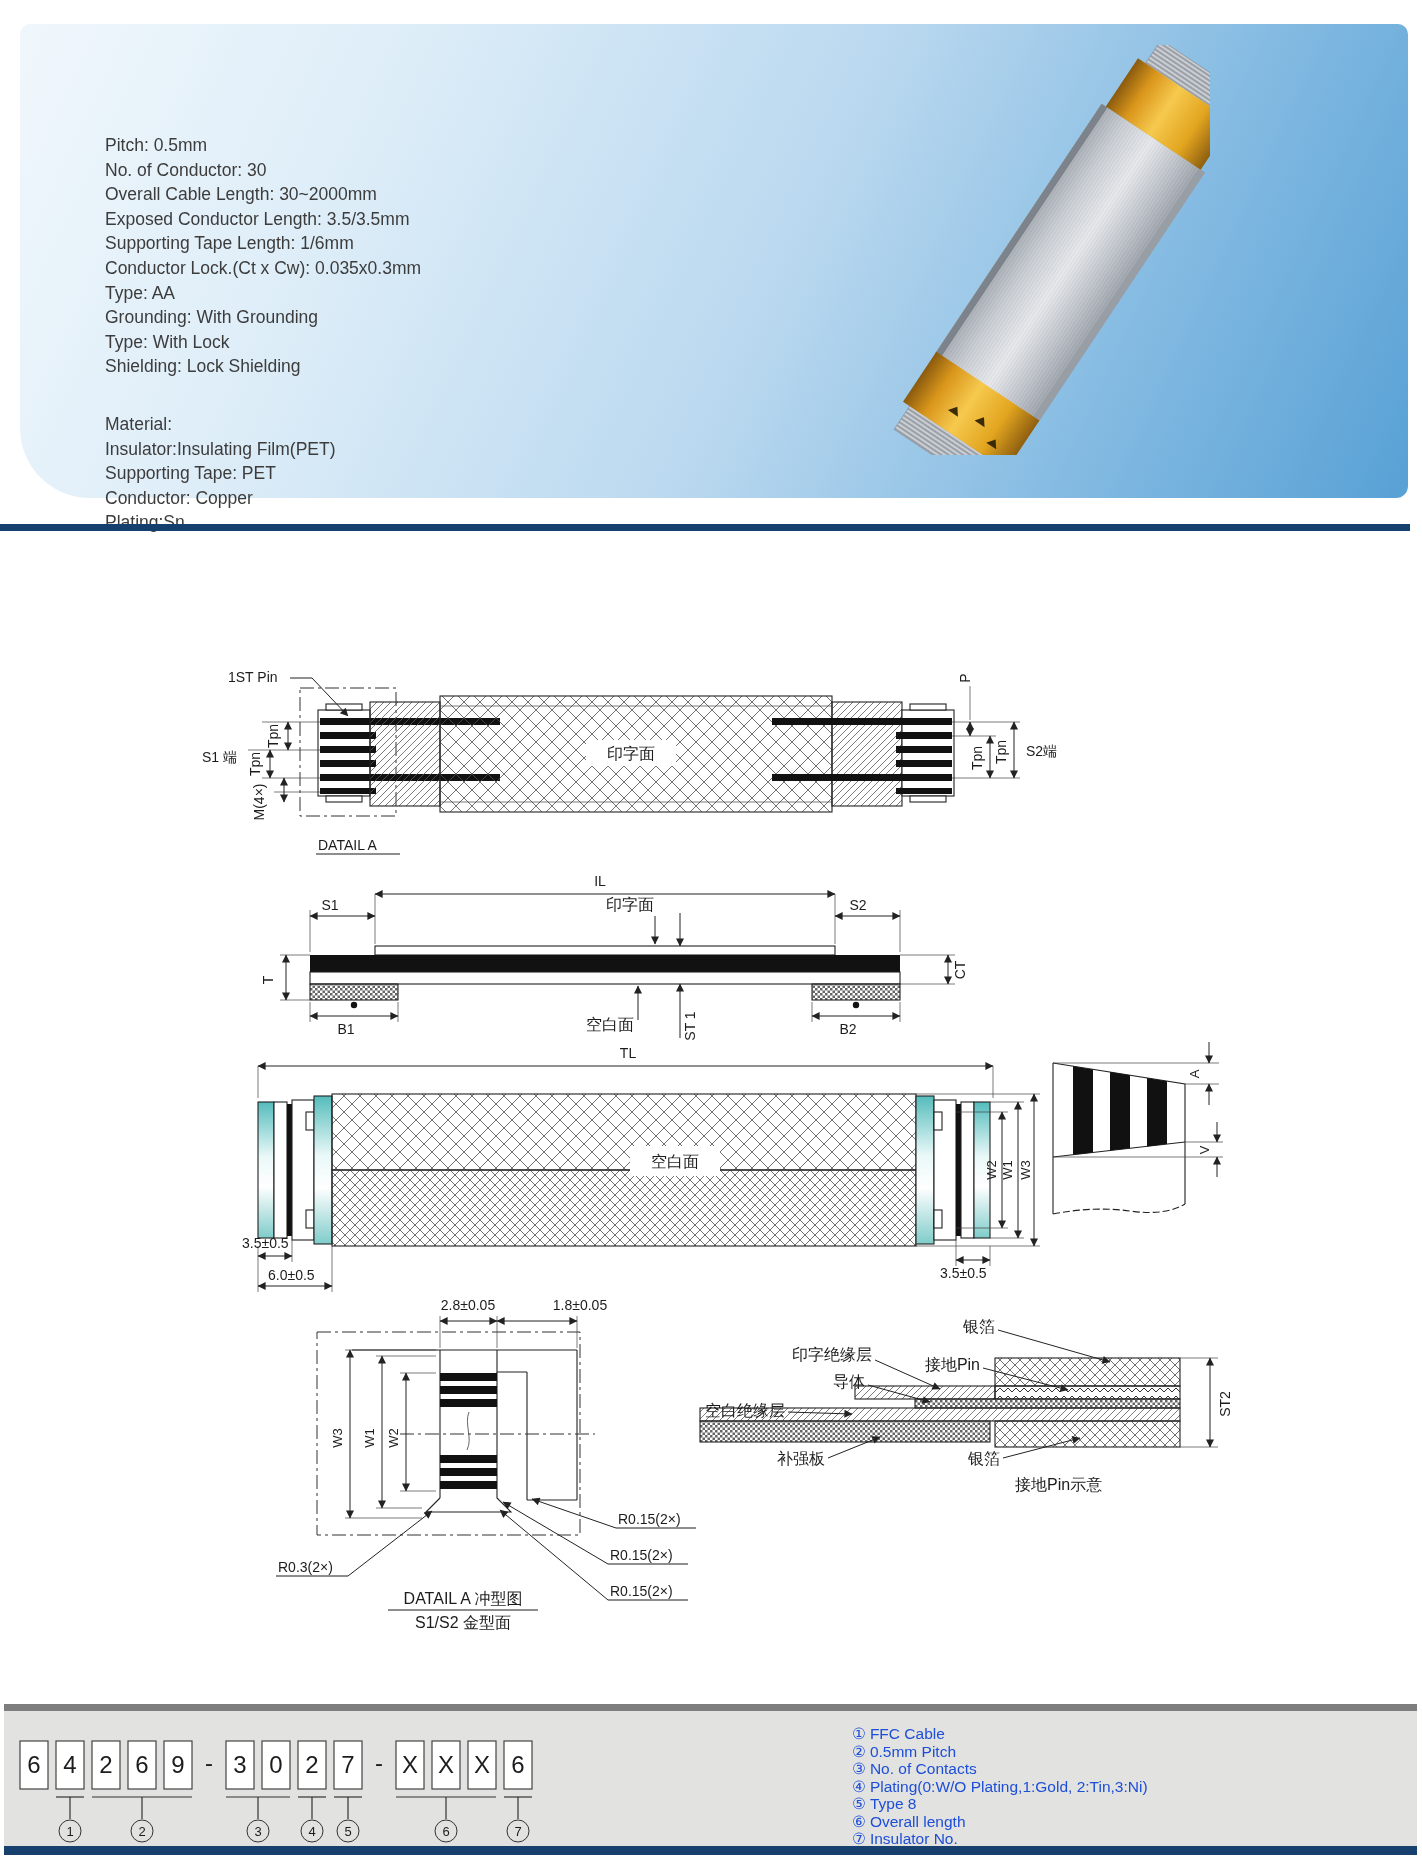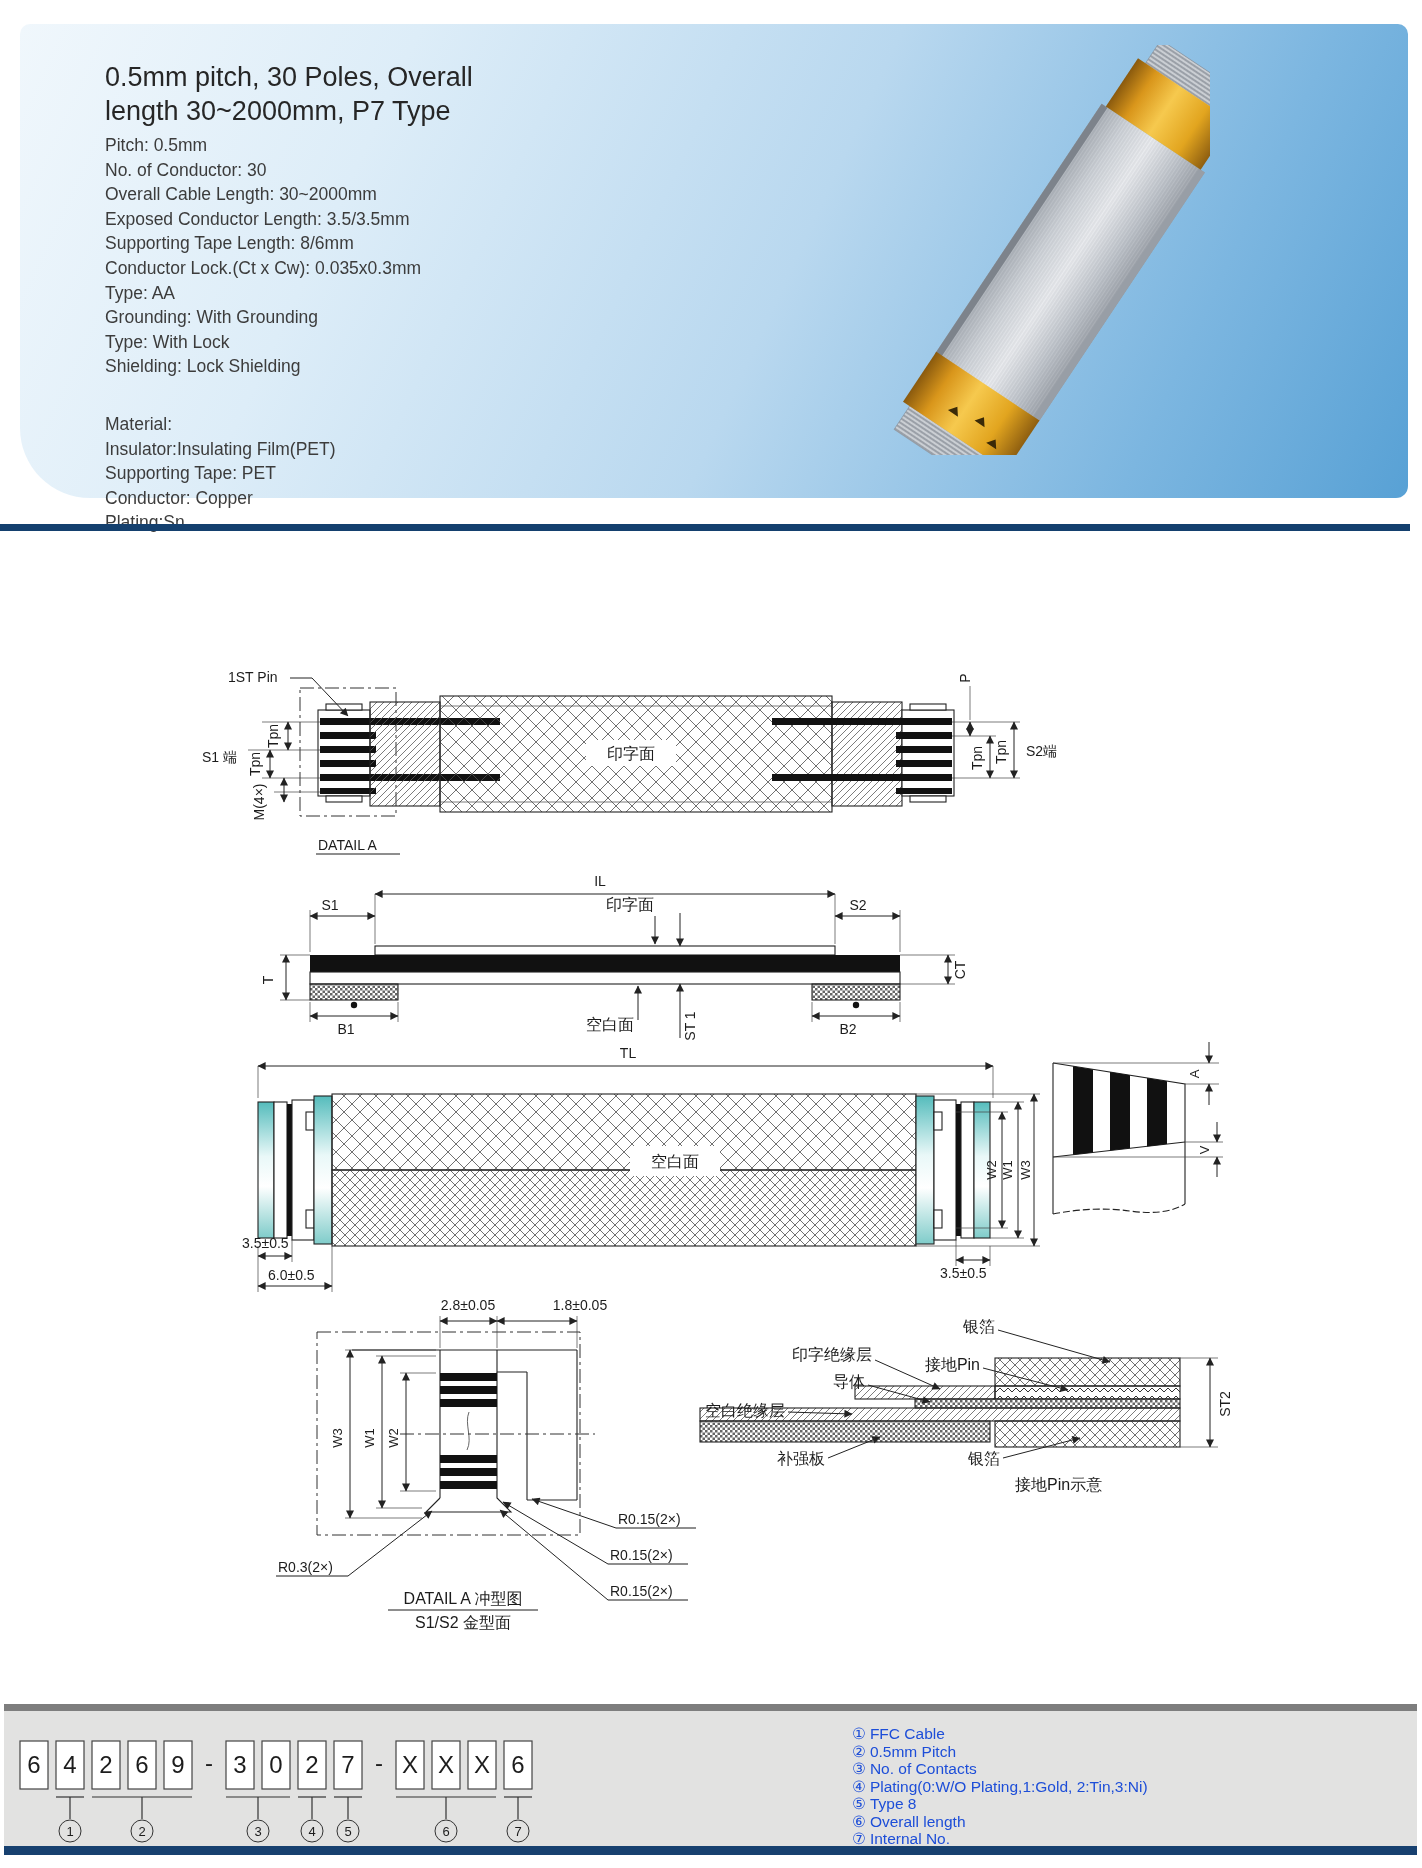--- a/index.html
+++ b/index.html
@@ -83,30 +83,26 @@
           <stop offset="0.75" stop-color="#e2a51f"></stop>
         <stop offset="1" stop-color="#8f5f10"></stop>
         </linearGradient>
       <marker id="ar" viewBox="0 0 10 10" refX="9.5" refY="5" markerWidth="10" markerHeight="8" orient="auto-start-reverse" markerUnits="userSpaceOnUse">
         <path d="M0,0 L10,5 L0,10 Z" fill="#222"></path>
         </marker>
     </defs>
   </svg>
 
   <div class="header-panel">
-    <div class="title">
-      <div>0.5mm pitch, 30 Poles, Overall</div>
-      <div>length 30~2000mm, P7 Type</div>
-    </div>
     <div class="specs">
       <div>Pitch: 0.5mm</div>
       <div>No. of Conductor: 30</div>
       <div>Overall Cable Length: 30~2000mm</div>
       <div>Exposed Conductor Length: 3.5/3.5mm</div>
-      <div>Supporting Tape Length: 8/6mm</div>
+      <div>Supporting Tape Length: 1/6mm</div>
       <div>Conductor Lock.(Ct x Cw): 0.035x0.3mm</div>
       <div>Type: AA</div>
       <div>Grounding: With Grounding</div>
       <div>Type: With Lock</div>
       <div>Shielding: Lock Shielding</div>
     </div>
     <div class="materials">
       <div>Material:</div>
       <div>Insulator:Insulating Film(PET)</div>
       <div>Supporting Tape: PET</div>
@@ -497,18 +493,18 @@
       </g>
     </svg>
 
     <div class="legend">
       <div class="lrow"><span>①</span><span>FFC Cable</span></div>
       <div class="lrow"><span>②</span><span>0.5mm Pitch</span></div>
       <div class="lrow"><span>③</span><span>No. of Contacts</span></div>
       <div class="lrow"><span>④</span><span>Plating(0:W/O Plating,1:Gold, 2:Tin,3:Ni)</span></div>
       <div class="lrow"><span>⑤</span><span>Type 8</span></div>
       <div class="lrow"><span>⑥</span><span>Overall length</span></div>
-      <div class="lrow"><span>⑦</span><span>Internal No.</span></div>
+      <div class="lrow"><span>⑦</span><span>Insulator No.</span></div>
     </div>
   </div>
 
   <div class="bottom-bar"></div>
 </div>
 
 </body></html>

